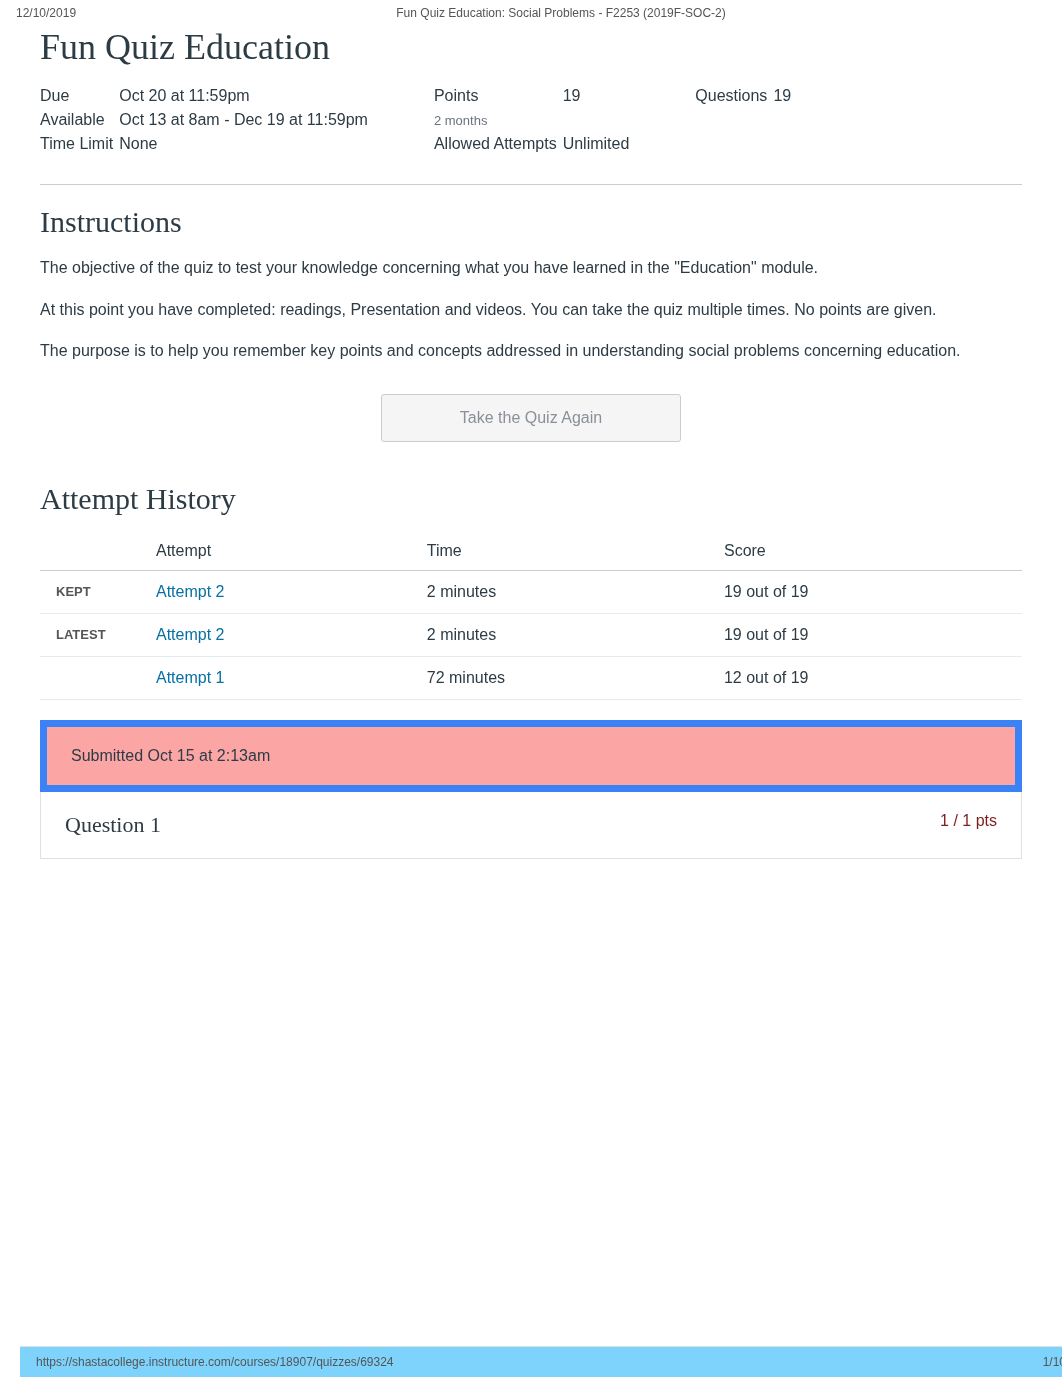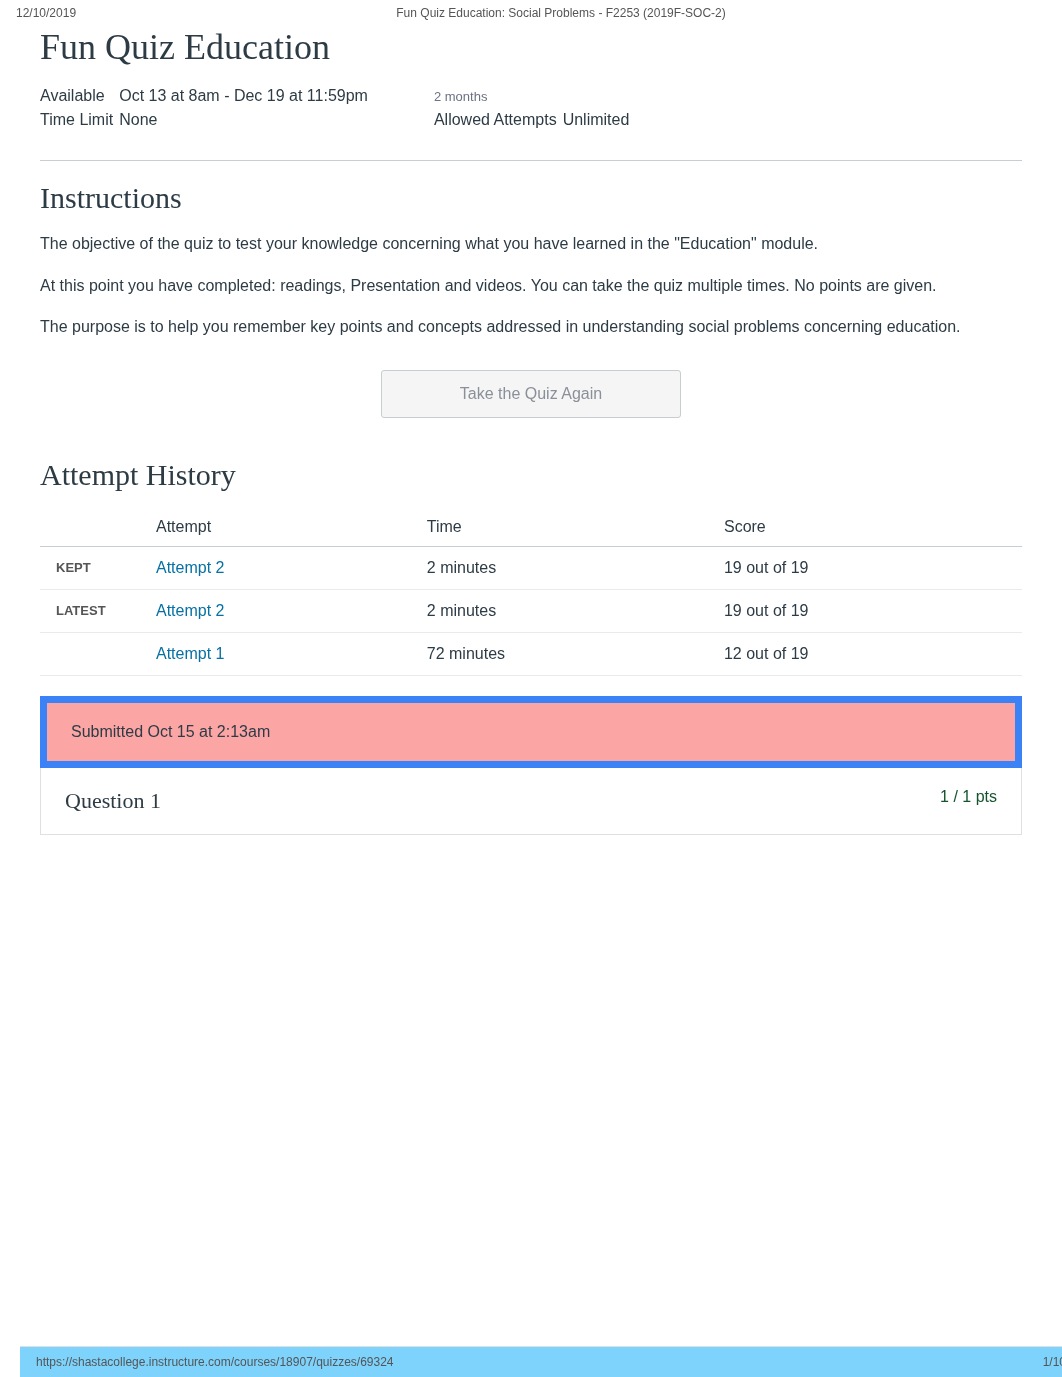--- a/index.html
+++ b/index.html
@@ -157,21 +157,21 @@
     .question-title {
       font-size: 22px;
       font-weight: normal;
       font-family: Georgia, serif;
       color: #2d3b45;
     }
 
     .question-points {
       font-size: 16px;
       font-family: Arial, sans-serif;
-      color: #14532d;
+      color: #7f1d1d;
     }
 
     .footer-bar {
       position: fixed;
       bottom: 0;
       left: 0;
       width: 1062px;
       display: flex;
       justify-content: space-between;
       padding: 8px 16px;
@@ -214,20 +214,30 @@
   <span></span>
 </div>
 
 <div class="page-wrapper">
 
   <div class="quiz-title-section">
     <h1 class="quiz-title">Fun Quiz Education</h1>
 
     <div class="meta-grid">
 
+      <div class="meta-grid-row">
+        <div class="meta-grid-cell">Due</div>
+        <div class="meta-grid-cell">Oct 20 at 11:59pm</div>
+        <div class="spacer-cell"></div>
+        <div class="meta-grid-cell">Points</div>
+        <div class="meta-grid-cell">19</div>
+        <div class="spacer-cell"></div>
+        <div class="meta-grid-cell">Questions</div>
+        <div class="meta-grid-cell">19</div>
+      </div>
 
       <div class="meta-grid-row">
         <div class="meta-grid-cell">Available</div>
         <div class="meta-grid-cell">Oct 13 at 8am - Dec 19 at 11:59pm</div>
         <div class="spacer-cell"></div>
         <div class="meta-grid-cell" style="color:#6b7280; font-size:13px;">2 months</div>
         <div class="meta-grid-cell"></div>
         <div class="meta-grid-cell"></div>
         <div class="meta-grid-cell"></div>
         <div class="meta-grid-cell"></div>

